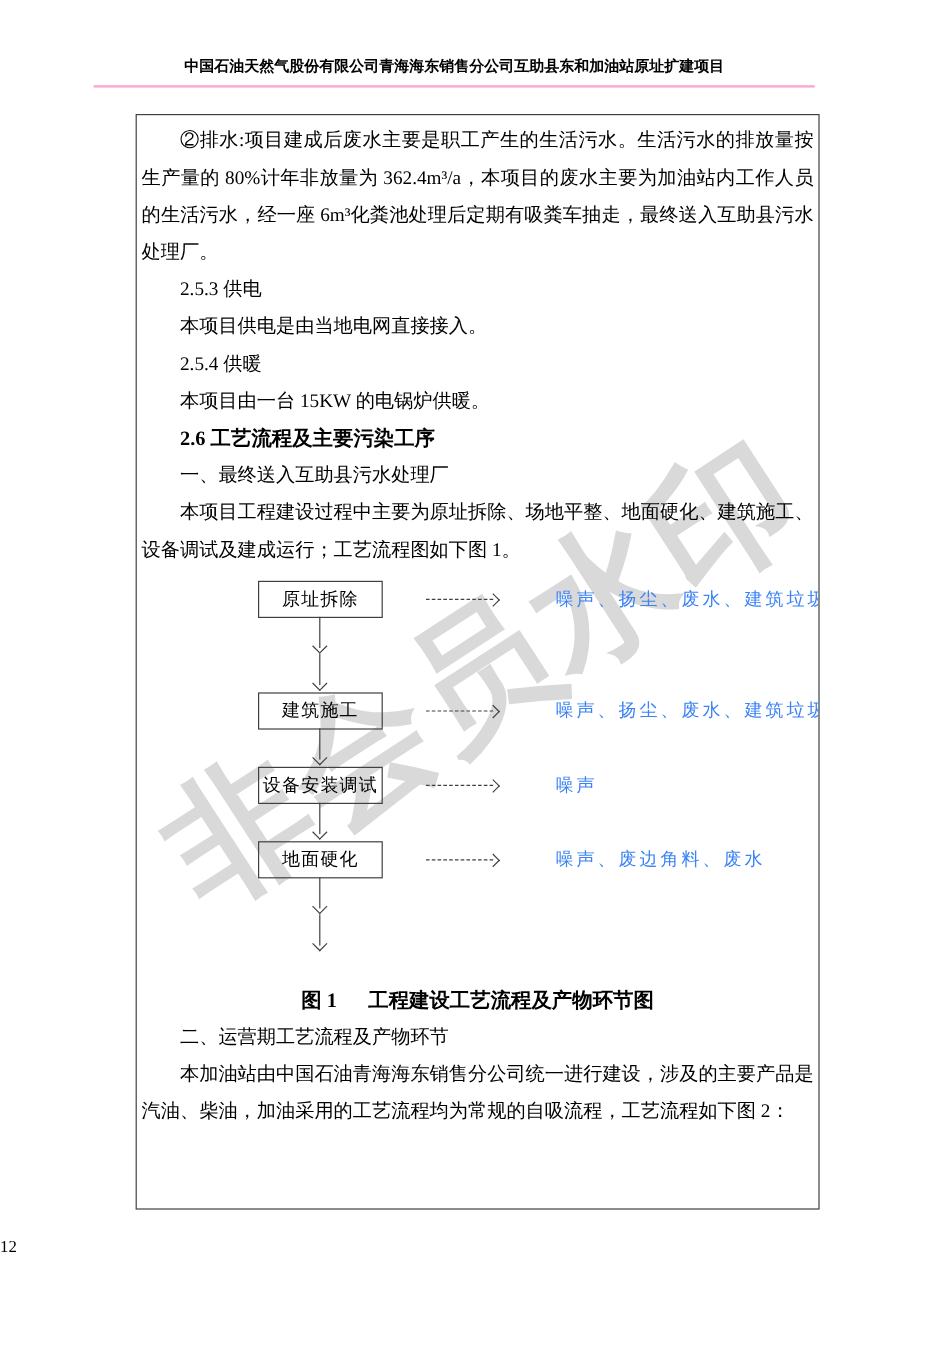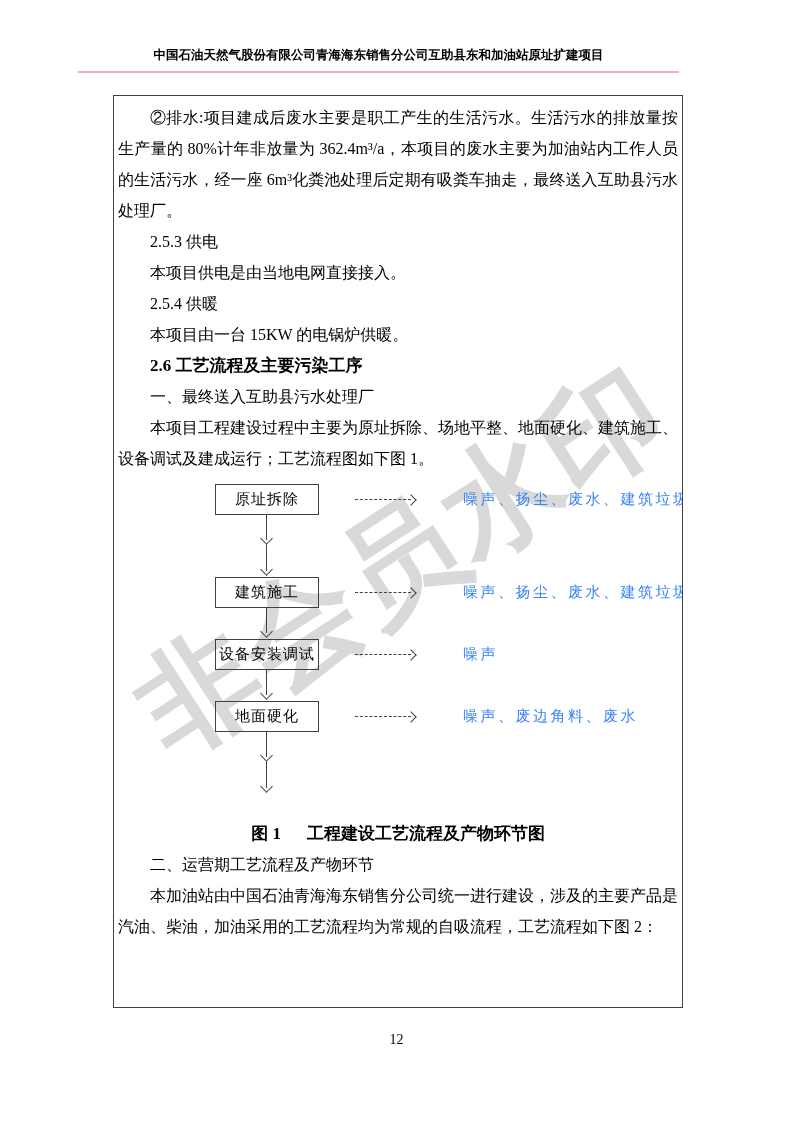--- a/index.html
+++ b/index.html
@@ -113,21 +113,21 @@
     font-weight: bold;
     font-size: 17px;
     line-height: 31px;
     margin-top: 24px;
   }
   .caption-label { margin-right: 26px; }
 
   .page-number {
     position: absolute;
     left: 0; top: 1032px; width: 100%;
-    text-align: center;
+    text-align: left;
     font-size: 14px;
     z-index: 1;
   }
 </style>
 </head>
 <body>
 
 <div class="watermark">非会员水印</div>
 
 <div class="page-header">

